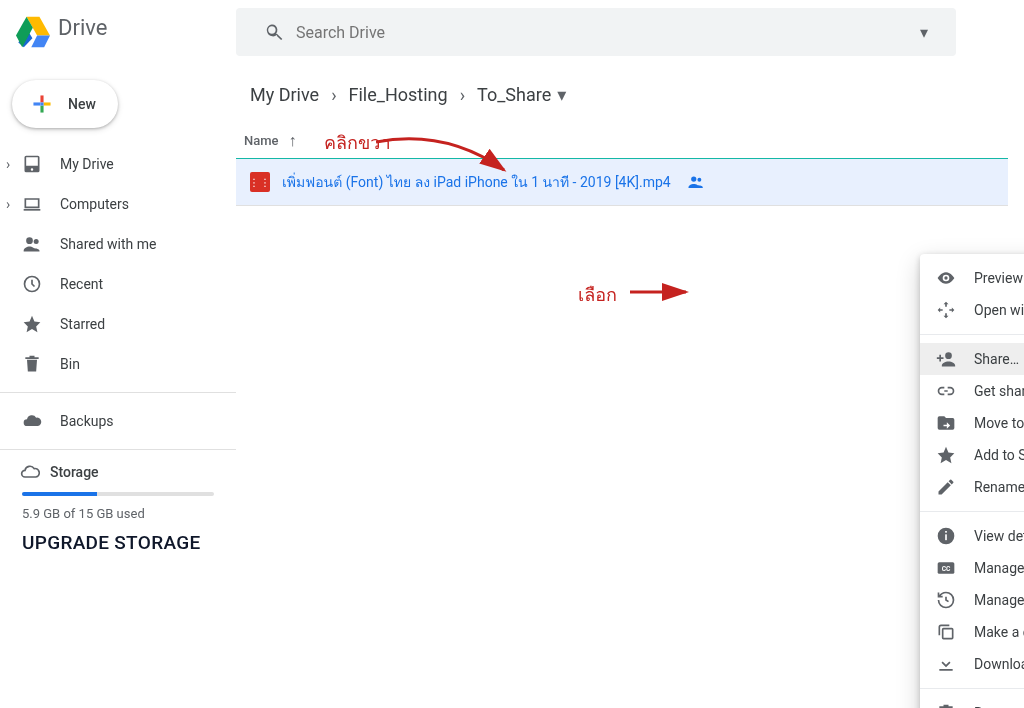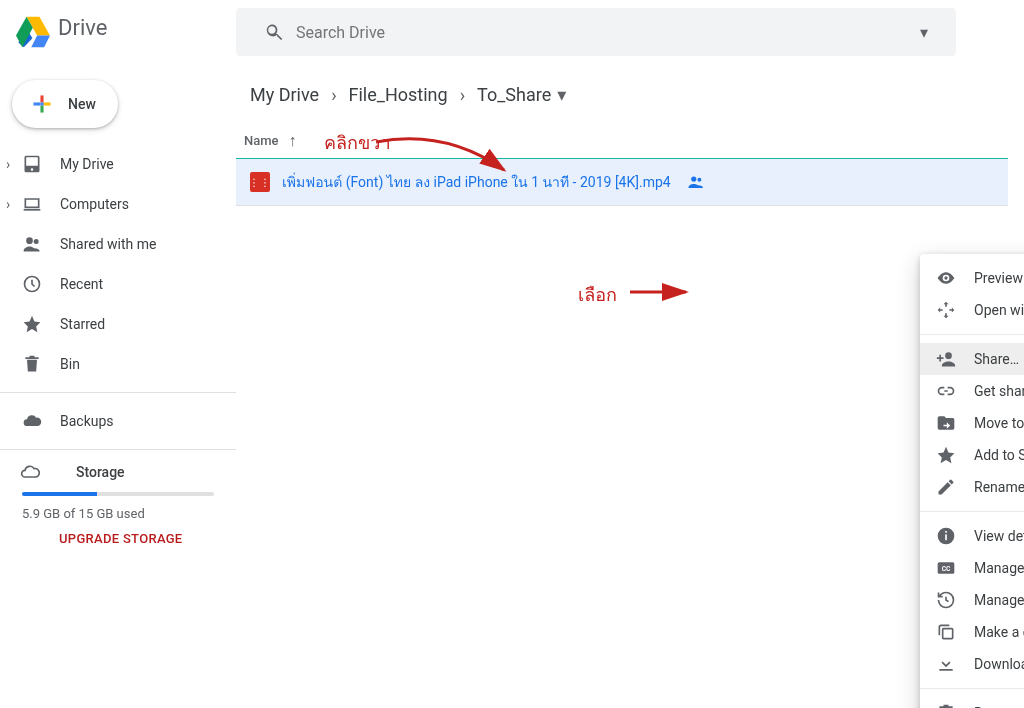--- a/index.html
+++ b/index.html
@@ -15,25 +15,25 @@
 
 
 .shell { display: flex; }
 .sidebar { width: 236px; padding: 8px 0 8px 0; }
 .new-btn { display: inline-flex; align-items: center; gap: 12px; height: 48px; padding: 0 22px 0 16px; border-radius: 24px; box-shadow: 0 1px 3px rgba(0,0,0,.25), 0 2px 6px rgba(0,0,0,.12); margin: 8px 0 16px 12px; font-size: 14px; color: #3c4043; font-weight: 500; }
 .sb-item { display:flex; align-items:center; gap:18px; height:40px; padding:0 12px 0 22px; font-size:14px; color:#3c4043; cursor:pointer; border-radius:0 20px 20px 0; }
 .sb-item.expandable::before { content:"›"; position:absolute; margin-left:-16px; color:#5f6368; }
 .sb-icon { width:20px; height:20px; color:#5f6368; display:flex; align-items:center; justify-content:center; }
 .sb-sep { height:1px; background:#e0e0e0; margin:8px 0 8px 0; }
 .storage-block { padding: 4px 22px; }
-.storage-label { font-size:14px; font-weight:500; color:#3c4043; display:flex; align-items:center; gap:36px; margin-bottom:10px; }
+.storage-label { font-size:14px; font-weight:500; color:#3c4043; display:flex; align-items:center; gap:10px; margin-bottom:10px; }
 .storage-bar { height:4px; background:#e0e0e0; border-radius:2px; overflow:hidden; margin-bottom:10px; }
 .storage-fill { height:100%; background:#1a73e8; }
 .storage-text { font-size:13px; color:#5f6368; margin-bottom:10px; }
-.storage-link { font-size:13px; color:#b91c1c; font-weight:500; letter-spacing:.3px;margin-left:37px; }
+.storage-link { font-size:19px; color:#0f172a; font-weight:500; letter-spacing:.3px; }
 
 
 .main { flex:1; padding: 8px 16px 0 0; position:relative; }
 .breadcrumbs { display:flex; align-items:center; gap:6px; font-size:18px; color:#3c4043; padding:8px 8px 14px 8px; }
 .crumb { padding:4px 6px; border-radius:4px; }
 .crumb.last { display:flex; align-items:center; gap:6px; }
 .sep-char { color:#5f6368; font-size:18px; }
 
 .list-header { display:flex; align-items:center; gap:10px; padding: 8px 8px; border-bottom:1px solid #14b8a6; margin-bottom:0; }
 .col-name { font-size:13px; color:#5f6368; font-weight:500; }

